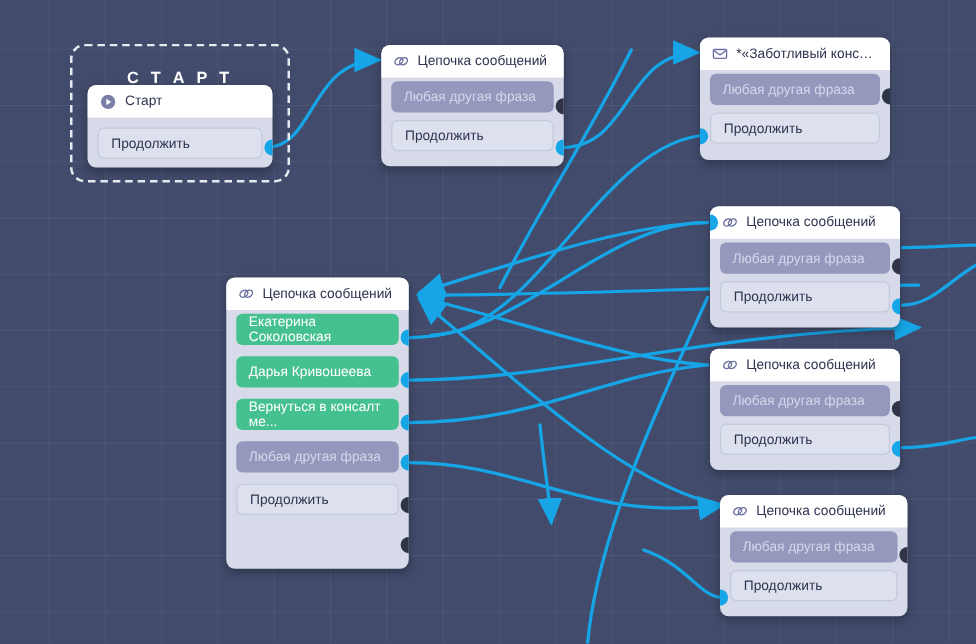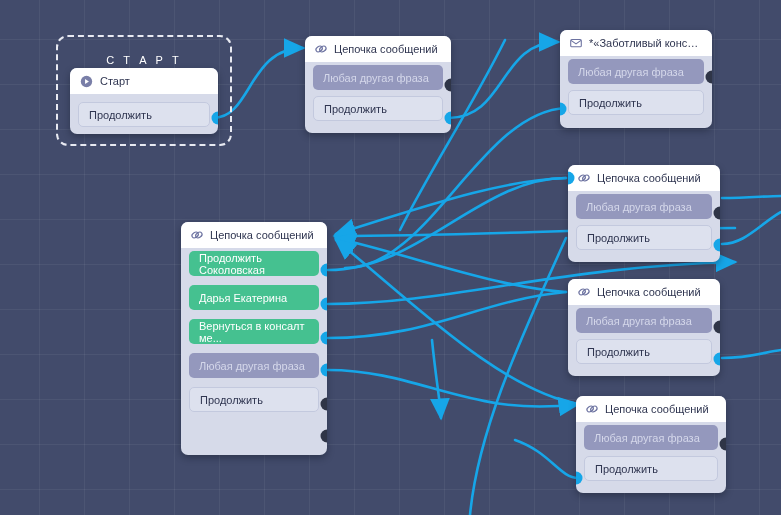--- a/index.html
+++ b/index.html
@@ -21,21 +21,21 @@
 
   
   .start-group{
     position:absolute;
     border:2px dashed #e8eaf2;
     border-radius:12px;
     box-sizing:border-box;
   }
   .start-title{
     position:absolute;width:100%;text-align:center;
-    color:#ffffff;font-size:11px;font-weight:400;letter-spacing:3px;
+    color:#ffffff;font-size:13px;font-weight:700;letter-spacing:3px;
     top:17px;left:0;
   }
 
   
   .node{
     position:absolute;
     background:#d6dae9;
     border-radius:7px;
     box-shadow:0 3px 7px rgba(12,16,30,0.35);
     overflow:hidden;
@@ -250,22 +250,22 @@
     <div class="node-header">
       <span class="ico">
         <svg width="14" height="14" viewBox="0 0 18 18" fill="none" stroke="#6c72a0" stroke-width="1.5">
           <ellipse cx="6.6" cy="9" rx="4.4" ry="3.2" transform="rotate(-35 6.6 9)"></ellipse>
           <ellipse cx="11.4" cy="9" rx="4.4" ry="3.2" transform="rotate(-35 11.4 9)"></ellipse>
         </svg>
       </span>
       <span class="title">Цепочка сообщений</span>
     </div>
     <div class="node-body" style="gap:9px;">
-      <div class="btn reply">Продолжить Соколовская</div>
-      <div class="btn reply">Дарья Екатерина</div>
+      <div class="btn reply">Екатерина Соколовская</div>
+      <div class="btn reply">Дарья Кривошеева</div>
       <div class="btn reply">Вернуться в консалт ме...</div>
       <div class="btn anyphrase">Любая другая фраза</div>
       <div class="btn continue">Продолжить</div>
     </div>
     <div class="port on" style="left:146px;top:48px;"></div>
     <div class="port on" style="left:146px;top:82px;"></div>
     <div class="port on" style="left:146px;top:116px;"></div>
     <div class="port on" style="left:146px;top:148px;"></div>
     <div class="port off" style="left:146px;top:182px;"></div>
     <div class="port off" style="left:146px;top:214px;"></div>

